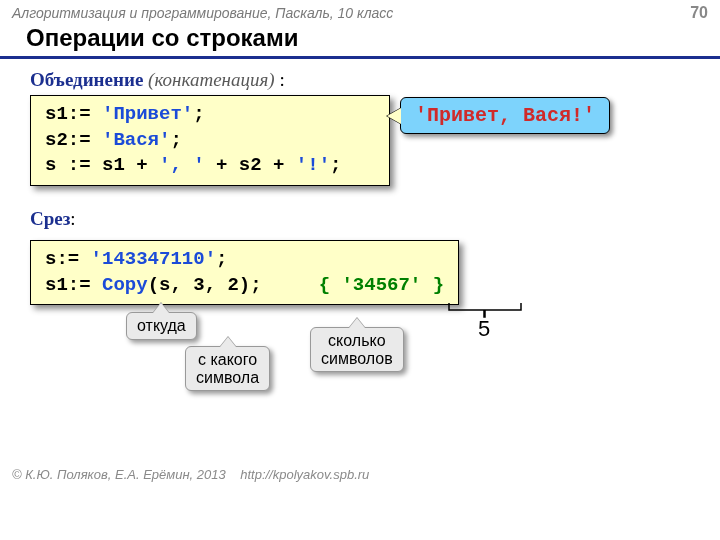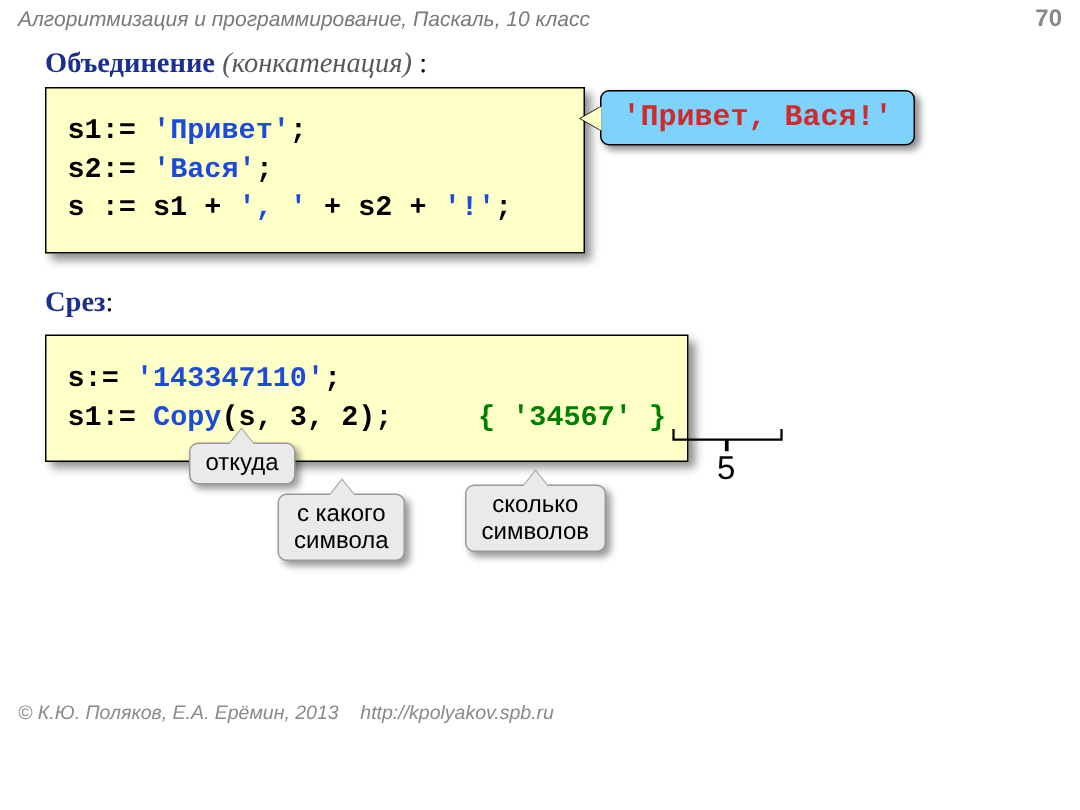--- a/index.html
+++ b/index.html
@@ -48,21 +48,21 @@
     font-size: 19px;
     margin: 2px 0 4px 0;
     font-family: Liberation Serif, serif;
   }
   .subhead .blue { color: #1b2f8f; font-weight: bold; }
   .subhead .greyit { color: #595959; font-style: italic; }
   .code-box {
     background: #ffffc8;
     border: 1px solid #000;
     box-shadow: 4px 4px 6px rgba(0,0,0,0.45);
-    padding: 16px 14px;
+    padding: 6px 14px;
     font-family: "Courier New", monospace;
     font-size: 19px;
     font-weight: bold;
     line-height: 1.35;
     white-space: pre;
     display: inline-block;
     position: relative;
   }
   .code-box.concat { min-width: 330px; }
   .code-box.slice { margin-top: 6px; }
@@ -131,20 +131,21 @@
 </style>
 </head>
 <body>
 <div class="slide">
 
 <div class="top-bar">
   <span>Алгоритмизация и программирование, Паскаль, 10 класс</span>
   <span class="page-num">70</span>
 </div>
 
+<div class="title">Операции со строками</div>
 
 <div class="body">
 
   <div class="subhead">
     <span class="blue">Объединение</span>
     <span class="greyit">(конкатенация)</span><span> :</span>
   </div>
 
   <div style="position:relative;">
     <div class="code-box concat"><span>s1:= </span><span class="k-blue">'Привет'</span><span>;</span>
@@ -167,21 +168,21 @@
       <svg width="74" height="16">
         <path d="M1 1 L1 8 L36 8 L36 15 L37 15 L37 8 L73 8 L73 1" stroke="#000" stroke-width="1.5" fill="none"></path>
       </svg>
     </div>
     <div class="five" style="left:448px; top:82px;">5</div>
 
     
     <div class="note-bubble" style="left:155px; top:112px; white-space:pre;">с какого
 символа</div>
     <div class="note-bubble" style="left:96px; top:78px;">откуда</div>
-    <div class="note-bubble" style="left:280px; top:106px; white-space:pre;">сколько
+    <div class="note-bubble" style="left:280px; top:93px; white-space:pre;">сколько
 символов</div>
   </div>
 
 </div>
 
 <div class="footer">
   <span>© К.Ю. Поляков, Е.А. Ерёмин, 2013</span>&nbsp;&nbsp;&nbsp;
   <span>http://kpolyakov.spb.ru</span>
 </div>
 

